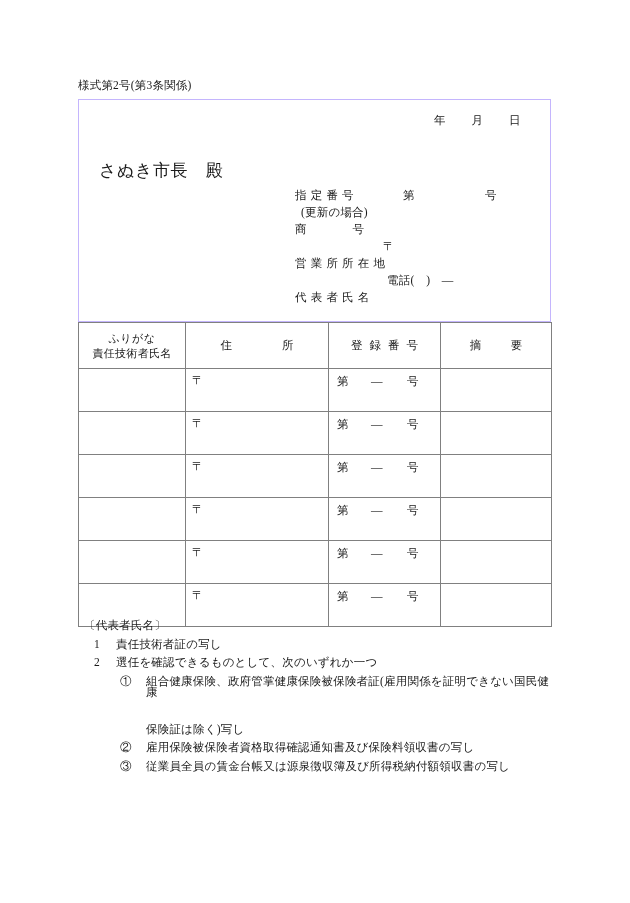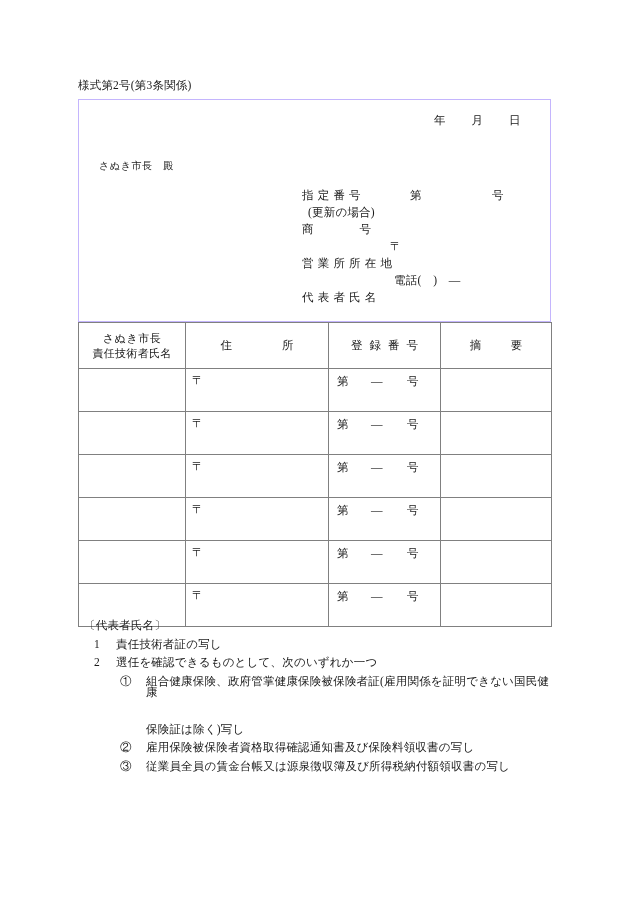--- a/index.html
+++ b/index.html
@@ -59,29 +59,29 @@
     top: 30px;
     font-size: 12px;
     letter-spacing: 0.3px;
     white-space: nowrap;
   }
 
   .addressee {
     position: absolute;
     left: 20px;
     top: 59px;
-    font-size: 10px;
+    font-size: 17px;
     letter-spacing: 0.6px;
     white-space: nowrap;
   }
 
   
   .fields {
     position: absolute;
-    left: 223px;
+    left: 216px;
     top: 88px;
     width: 240px;
     font-size: 11.5px;
   }
   .fld {
     position: relative;
     height: 17px;
     white-space: nowrap;
   }
   .lbl-wide {
@@ -244,21 +244,21 @@
     <colgroup>
       <col class="col-name">
         <col class="col-addr">
         <col class="col-reg">
         <col class="col-rem">
     </colgroup>
     <thead>
       <tr>
         <th>
           <div class="th-stack">
-            <div class="th-furi">さぬき市長</div>
+            <div class="th-furi">ふりがな</div>
             <div class="th-main">責任技術者氏名</div>
           </div>
         </th>
         <th>
           <span class="th-sp2">住　　所</span>
         </th>
         <th>
           <span class="th-sp">登録番号</span>
         </th>
         <th>

